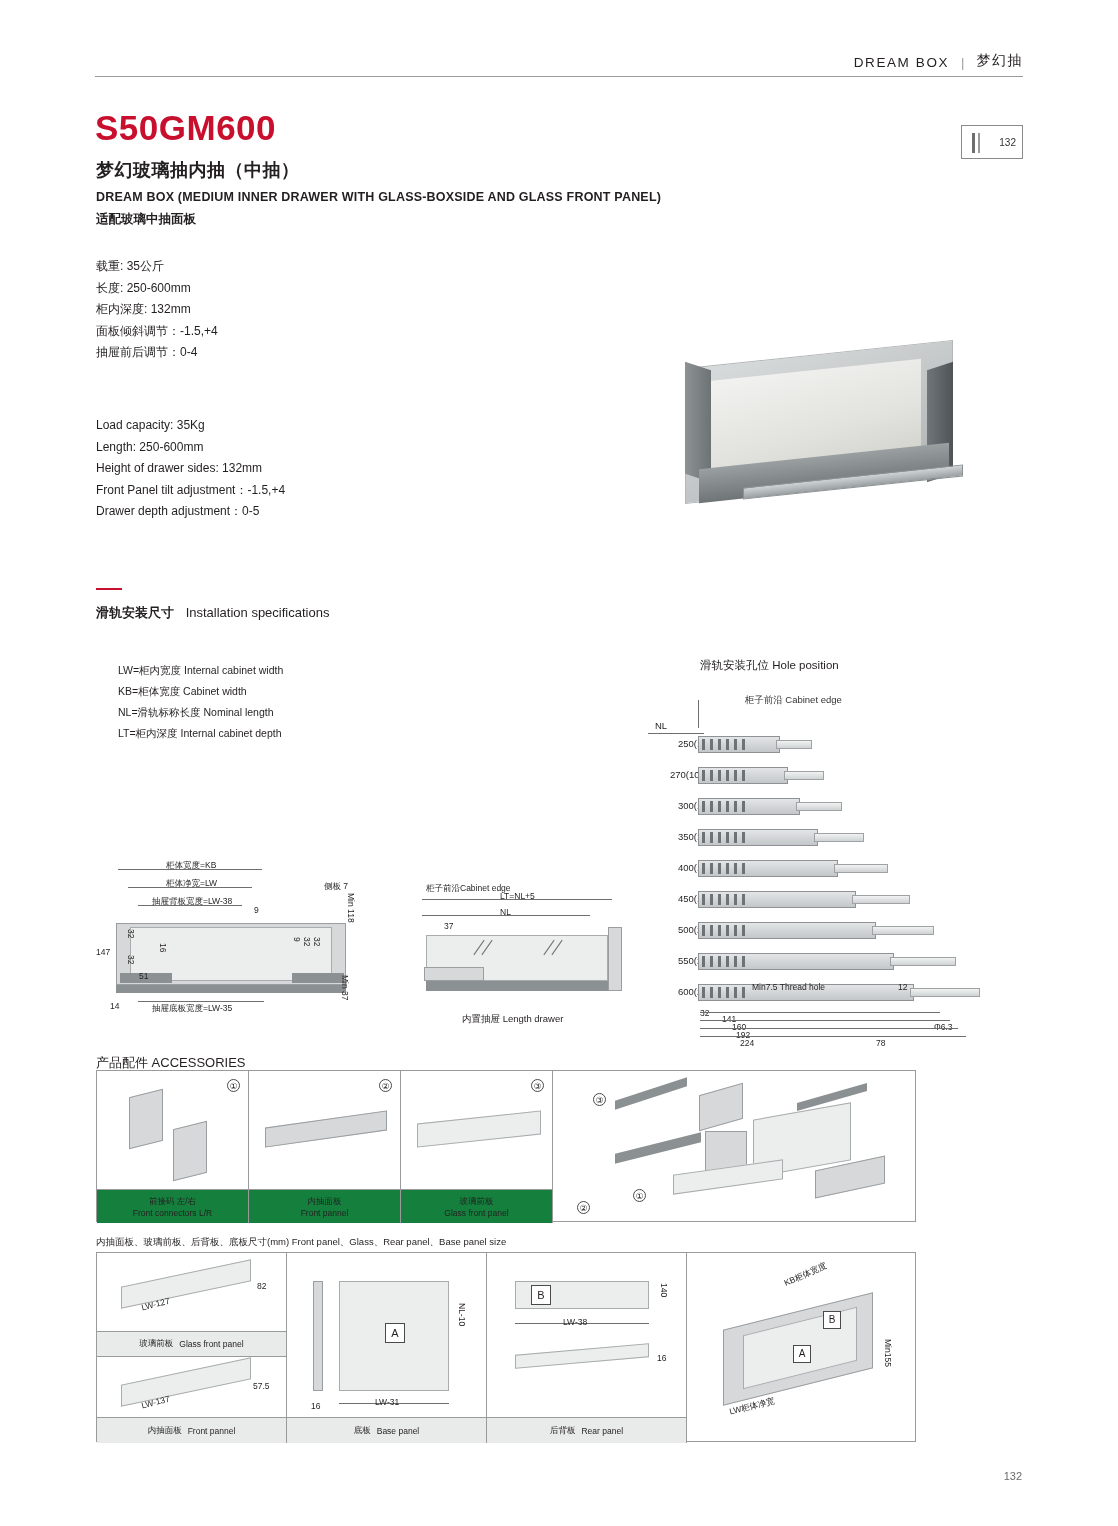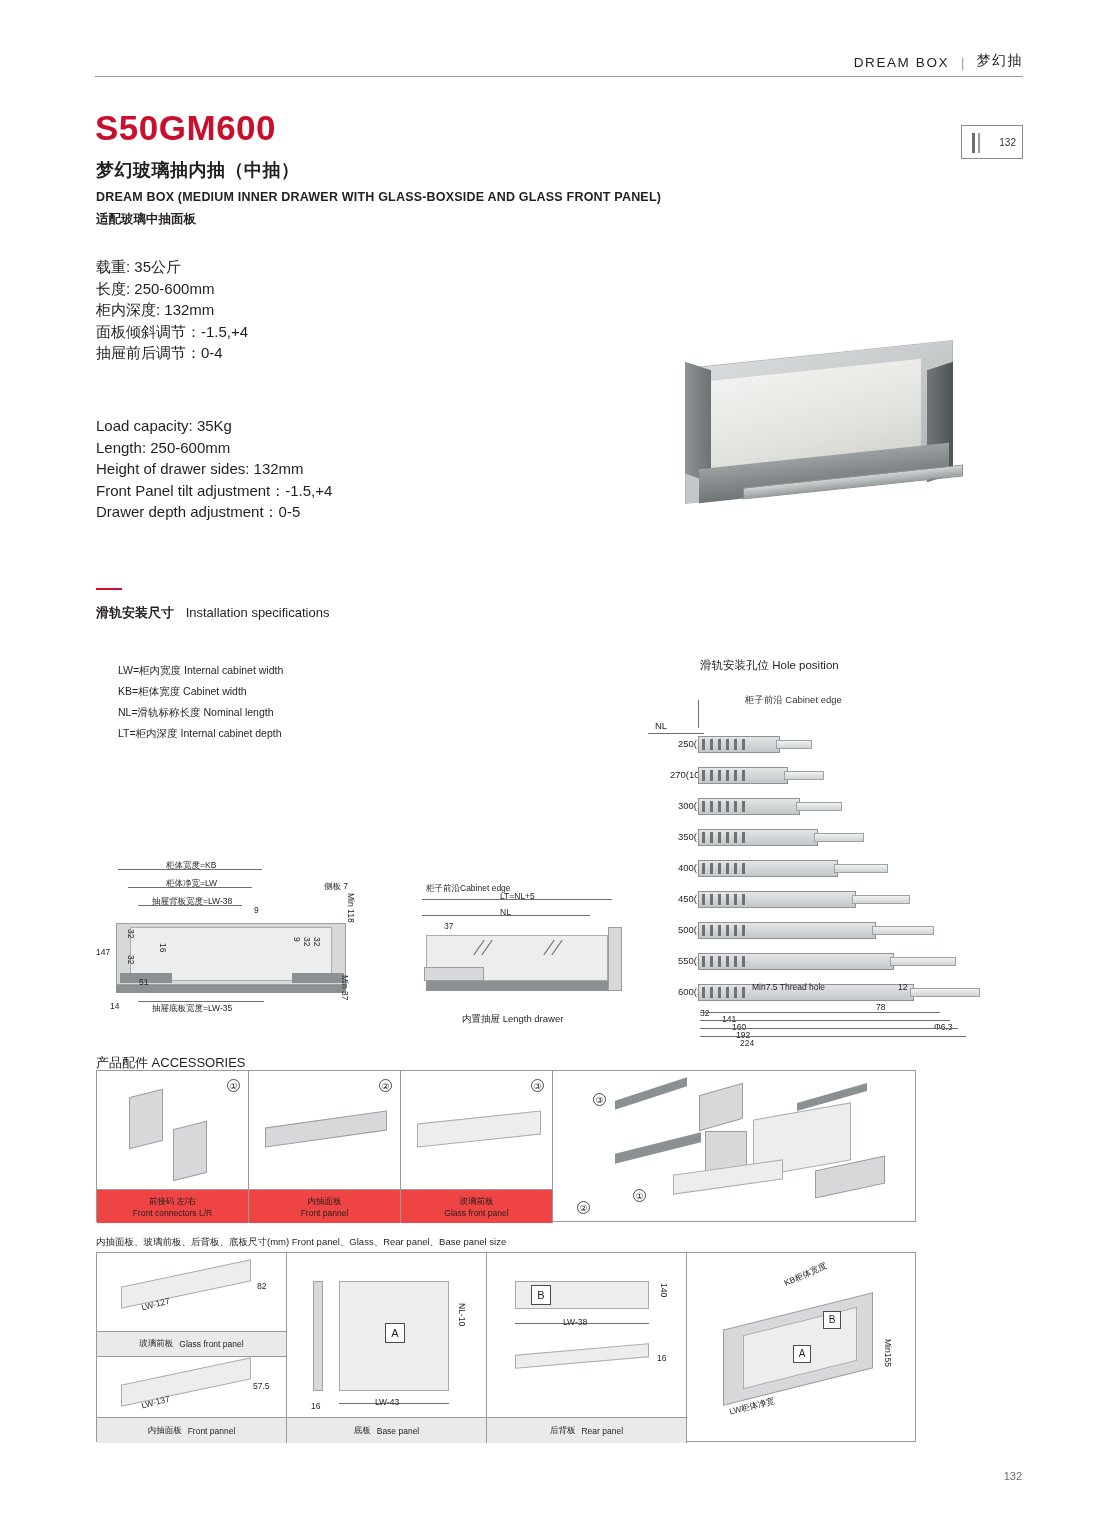--- a/index.html
+++ b/index.html
@@ -57,21 +57,21 @@
     content:""; position:absolute; left:2px; top:0; width:3px; height:20px; background:#6e6e6e;
   }
   .badge .glyph:after {
     content:""; position:absolute; left:8px; top:0; width:2px; height:20px; background:#9a9a9a;
   }
 
   
   .spec-cn { position:absolute; left:96px; top:256px; }
   .spec-en { position:absolute; left:96px; top:415px; }
   .spec-cn li, .spec-en li {
-    list-style:none; font-size:15px; line-height:21.5px; color:#231f20;
+    list-style:none; font-size:12px; line-height:21.5px; color:#231f20;
   }
   ul { margin:0; padding:0; }
 
   
   .photo {
     position:absolute; left:655px; top:336px; width:330px; height:200px;
   }
   .photo .box-shell {
     position:absolute; left:30px; top:18px; width:268px; height:136px;
     background:linear-gradient(160deg,#d9dcdd 0%, #c6cacb 45%, #aeb3b4 100%);
@@ -157,21 +157,21 @@
 
   
   .acc {
     position:absolute; left:96px; top:1070px; width:820px; height:152px;
     border:1px solid #9a9a9a;
   }
   .acc-title { position:absolute; left:96px; top:1054px; font-size:13px; }
   .acc-cell { position:absolute; top:0; height:152px; border-right:1px solid #9a9a9a; }
   .acc-cap {
     position:absolute; bottom:0; left:0; right:0; height:34px;
-    background:#ef4444; border-top:1px solid #9a9a9a;
+    background:#15803d; border-top:1px solid #9a9a9a;
     display:flex; flex-direction:column; align-items:center; justify-content:center;
     font-size:8.5px; line-height:12px; color:#231f20;
   }
   .circ {
     position:absolute; width:13px; height:13px; border:1px solid #4a4a4a; border-radius:50%;
     font-size:8.5px; line-height:12px; text-align:center; color:#231f20;
   }
 
   
   .psz-title { position:absolute; left:96px; top:1236px; font-size:9.5px; }
@@ -322,21 +322,21 @@
     </div>
   </div>
 
   <div class="lbl" style="left:752px; top:982px;">Min7.5 Thread hole</div>
   <div class="lbl" style="left:898px; top:982px;">12</div>
   <div class="lbl" style="left:700px; top:1008px;">32</div>
   <div class="lbl" style="left:722px; top:1014px;">141</div>
   <div class="lbl" style="left:732px; top:1022px;">160</div>
   <div class="lbl" style="left:736px; top:1030px;">192</div>
   <div class="lbl" style="left:740px; top:1038px;">224</div>
-  <div class="lbl" style="left:876px; top:1002px;">78</div>
+  <div class="lbl" style="left:876px; top:1038px;">78</div>
   <div class="lbl" style="left:934px; top:1022px;">Φ6.3</div>
   <div class="ln" style="left:700px; top:1012px; width:240px; height:1px;"></div>
   <div class="ln" style="left:700px; top:1020px; width:250px; height:1px;"></div>
   <div class="ln" style="left:700px; top:1028px; width:258px; height:1px;"></div>
   <div class="ln" style="left:700px; top:1036px; width:266px; height:1px;"></div>
 
   <div class="tech">
 
     <div class="ln" style="left:22px; top:14px; width:144px; height:1px;"></div>
     <div class="lbl" style="left:70px; top:5px;">柜体宽度=KB</div>
@@ -349,21 +349,21 @@
 
     <div class="gr" style="left:20px; top:68px; width:230px; height:62px;"></div>
     <div class="gr2" style="left:34px; top:72px; width:202px; height:54px;"></div>
     <div class="dk" style="left:20px; top:130px; width:230px; height:8px;"></div>
     <div class="dk" style="left:24px; top:118px; width:52px; height:10px;"></div>
     <div class="dk" style="left:196px; top:118px; width:52px; height:10px;"></div>
 
     <div class="lbl" style="left:0px; top:92px;">147</div>
     <div class="lbl v" style="left:30px; top:74px;">32</div>
     <div class="lbl v" style="left:30px; top:100px;">32</div>
-    <div class="lbl" style="left:12px; top:122px;padding-left:31px;">51</div>
+    <div class="lbl" style="left:12px; top:116px;padding-left:31px;">51</div>
     <div class="lbl v" style="left:62px; top:88px;">16</div>
     <div class="lbl v" style="left:196px; top:82px;">9</div>
     <div class="lbl v" style="left:206px; top:82px;">32</div>
     <div class="lbl v" style="left:216px; top:82px;">32</div>
     <div class="lbl" style="left:14px; top:146px;">14</div>
     <div class="ln" style="left:42px; top:146px; width:126px; height:1px;"></div>
     <div class="lbl" style="left:56px; top:148px;">抽屉底板宽度=LW-35</div>
     <div class="lbl v" style="left:244px; top:120px;">Min 37</div>
     <div class="lbl v" style="left:250px; top:38px;">Min 118</div>
 
@@ -451,21 +451,21 @@
         <span style="margin-left:6px;">Front pannel</span>
       </div>
     </div>
 
     <div class="psz-cell" style="left:190px; width:200px;">
       <div class="gr" style="left:26px; top:28px; width:10px; height:110px;"></div>
       <div class="gr2" style="left:52px; top:28px; width:110px; height:110px;"></div>
       <div class="boxed" style="left:98px; top:70px; width:20px; height:20px; line-height:18px;">A</div>
       <div class="lbl" style="left:24px; top:148px;">16</div>
       <div class="ln" style="left:52px; top:150px; width:110px; height:1px;"></div>
-      <div class="lbl" style="left:88px; top:144px;">LW-43</div>
+      <div class="lbl" style="left:88px; top:144px;">LW-31</div>
       <div class="lbl v" style="left:170px; top:50px;">NL-10</div>
       <div class="psz-cap" style="top:164px; border-bottom:0;">
         <span>底板</span>
         <span style="margin-left:6px;">Base panel</span>
       </div>
     </div>
 
     <div class="psz-cell" style="left:390px; width:200px;">
       <div class="gr2" style="left:28px; top:28px; width:134px; height:28px;"></div>
       <div class="boxed" style="left:44px; top:32px; width:20px; height:20px; line-height:18px;">B</div>

